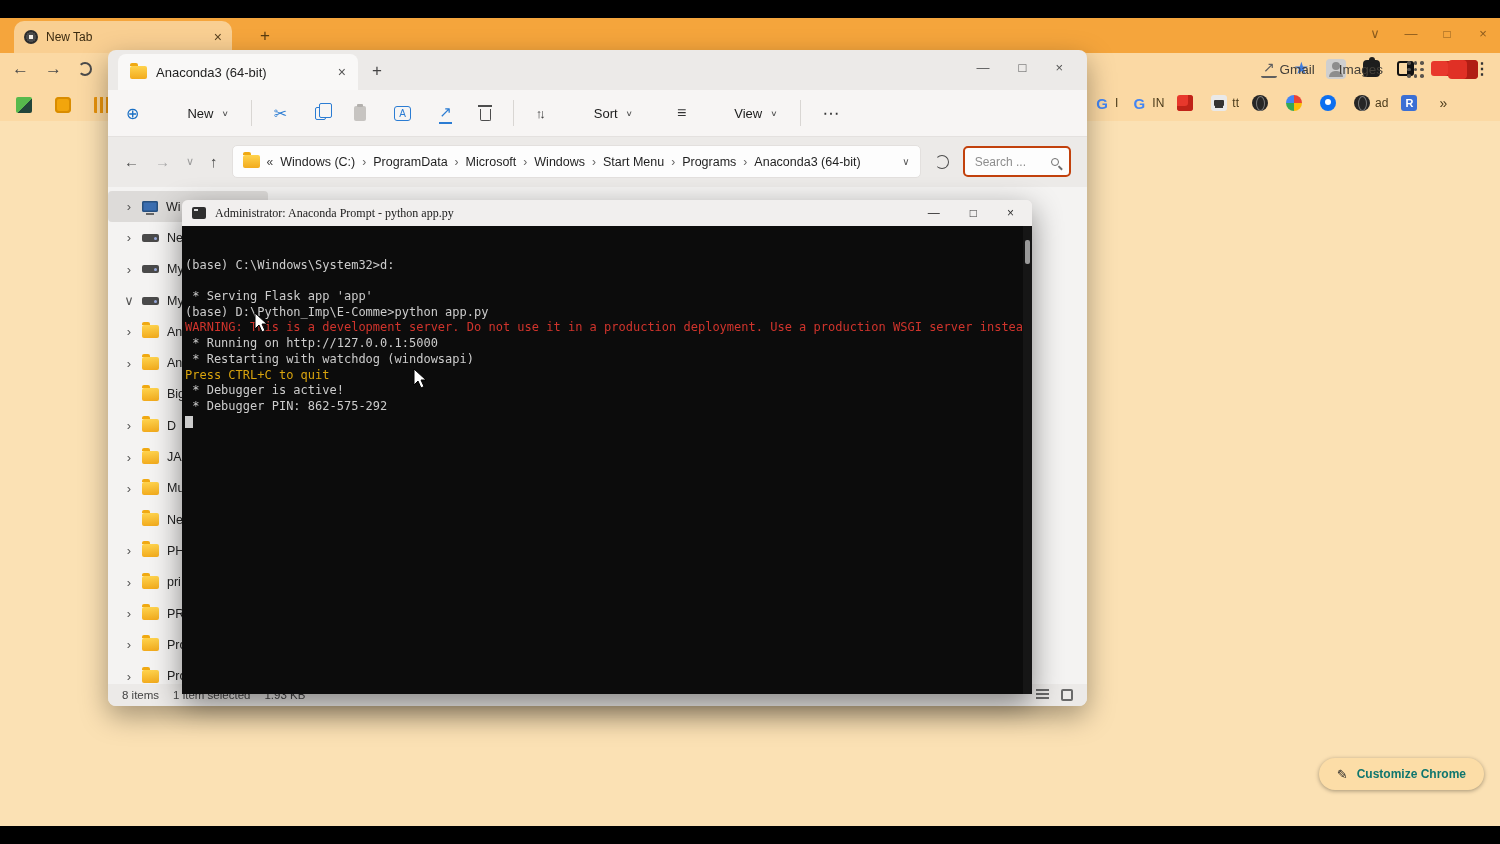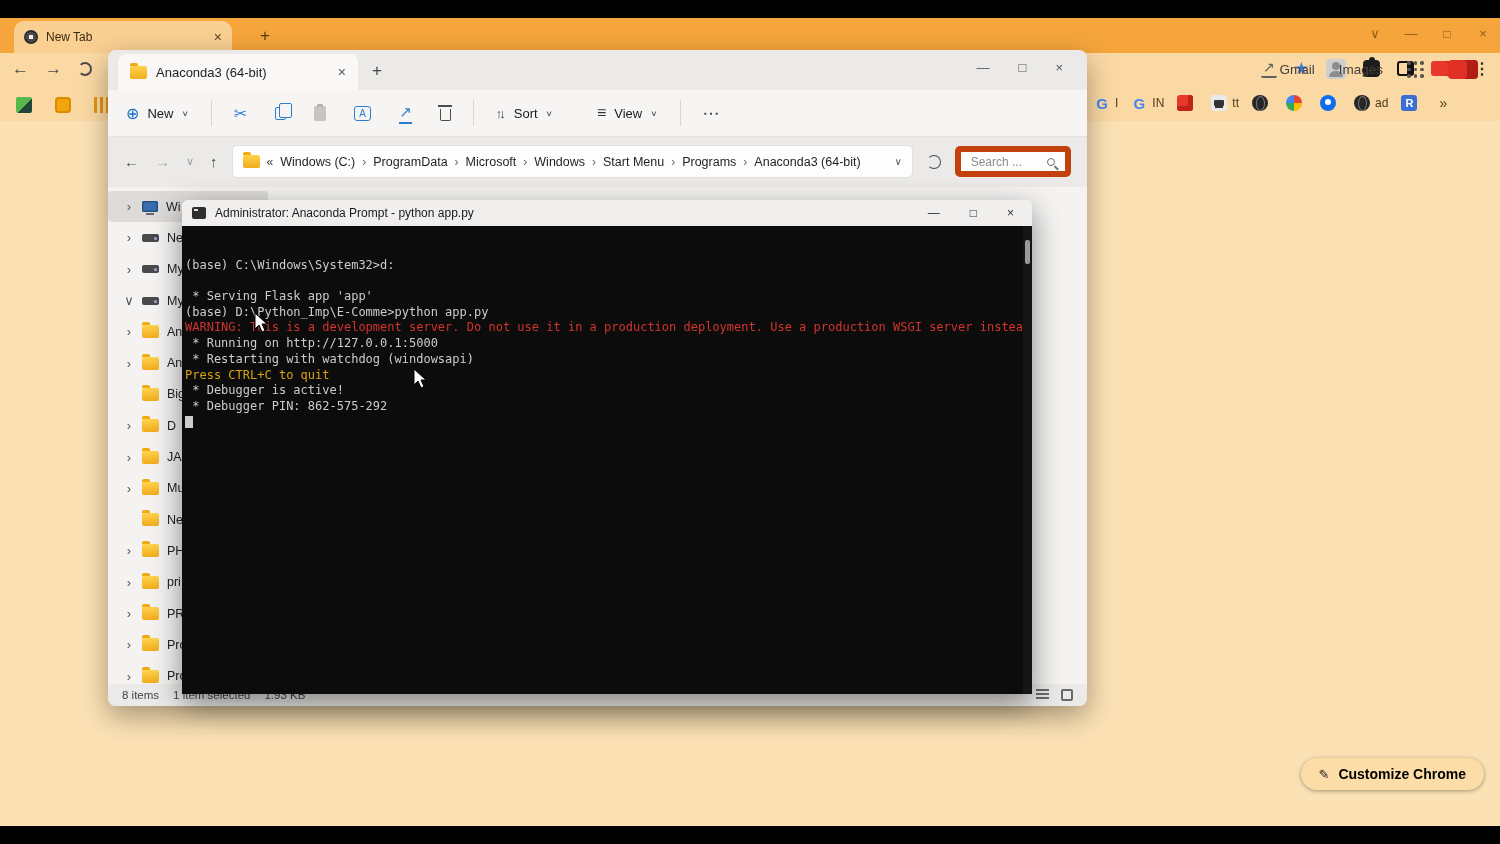--- a/index.html
+++ b/index.html
@@ -57,34 +57,34 @@
   .bm-overflow { font-size:14px; color:#4a3a1a; margin-left:4px; }
 
   .page-bg { position:absolute; top:103px; left:0; right:0; bottom:0; background:#fbe1b4; }
   .page-topright { position:absolute; top:42px; right:22px; display:flex; align-items:center; gap:24px; }
   .page-link { font-size:13.5px; color:#44403a; }
   .apps-grid { width:17px; height:17px; display:grid; grid-template-columns:repeat(3,1fr); gap:2.5px; }
   .apps-grid i { width:3.5px; height:3.5px; border-radius:50%; background:#5b554d; }
   .profile-badge { width:30px; height:19px; border-radius:4px; background:#e03025; box-shadow:inset -11px 0 0 #b01d14; }
   .customize-pill { position:absolute; right:16px; bottom:36px; height:32px; padding:0 18px; border-radius:18px; background:#fcdda7; display:flex; align-items:center; gap:9px; box-shadow:0 1px 4px rgba(0,0,0,0.35); }
   .customize-pill .pencil { font-size:13px; color:#222; }
-  .customize-pill .txt { font-size:14px; color:#000000; font-weight:bold; }
+  .customize-pill .txt { font-size:12px; color:#0f766e; font-weight:bold; }
 
   
   .explorer { position:absolute; top:50px; left:108px; width:979px; height:656px; background:#eceae8; border-radius:8px; box-shadow:0 10px 28px rgba(0,0,0,0.35); }
   .ex-tabbar { position:absolute; top:0; left:0; right:0; height:40px; }
   .ex-tab { position:absolute; top:4px; left:10px; width:240px; height:36px; background:#f9f8f7; border-radius:8px 8px 0 0; display:flex; align-items:center; gap:9px; padding:0 12px; }
   .ex-tab-title { flex:1; font-size:13px; color:#1f1f1f; white-space:nowrap; }
   .ex-plus { position:absolute; top:11px; left:264px; font-size:17px; color:#444; }
   .ex-controls { position:absolute; top:10px; right:24px; display:flex; gap:29px; color:#555; font-size:13px; }
   .folder-ico { width:17px; height:13px; background:linear-gradient(#ffd34d,#f2ab1d); border-radius:2px; position:relative; flex:0 0 auto; }
   .folder-ico::before { content:""; position:absolute; top:-3px; left:0; width:8px; height:3px; background:#f0a912; border-radius:2px 2px 0 0; }
   .ex-toolbar { position:absolute; top:40px; left:0; right:0; height:47px; background:#f7f5f4; border-radius:0; border-bottom:1px solid #e4e1df; display:flex; align-items:center; padding:0 18px; gap:22px; }
   .tb-group { display:flex; align-items:center; gap:8px; }
-  .tb-label { font-size:13px; color:#1b1b1b; }
+  .tb-label { font-size:13px; color:#1b1b1b;margin-left:40px; }
   .tb-chev { font-size:10px; color:#555; transform:scaleY(0.8); }
   .tb-glyph { font-size:16px; color:#1a6fc4; }
   .tb-divider { width:1px; height:26px; background:#d9d6d3; }
   .tb-icons { display:flex; align-items:center; gap:28px; }
   .ico-cut { font-size:16px; color:#2b7cd3; }
   .ico-copy { width:11px; height:13px; border:1.5px solid #2b7cd3; border-radius:2px; position:relative; }
   .ico-copy::after { content:""; position:absolute; top:-5px; left:3px; width:11px; height:13px; border:1.5px solid #2b7cd3; border-radius:2px; background:#f7f5f4; }
   .ico-paste { width:12px; height:15px; background:#c7c4c1; border-radius:2px; position:relative; }
   .ico-paste::before { content:""; position:absolute; top:-2px; left:3px; width:6px; height:3px; background:#b3b0ad; border-radius:1px; }
   .ico-rename { width:17px; height:15px; border:1.5px solid #2b7cd3; border-radius:3px; color:#2b7cd3; font-size:10px; display:flex; align-items:center; justify-content:center; }
@@ -98,21 +98,21 @@
 
   .ex-addr { position:absolute; top:88px; left:0; right:0; height:47px; display:flex; align-items:center; padding:0 16px; gap:14px; }
   .addr-nav { display:flex; align-items:center; gap:16px; color:#4c4c4c; font-size:15px; }
   .addr-nav .dim { color:#9a9a9a; font-size:11px; }
   .crumb-box { height:33px; background:#fdfdfd; border:1px solid #e3e0de; border-radius:5px; display:flex; align-items:center; padding:0 10px; gap:7px; width:690px; }
   .crumb { font-size:12.5px; color:#1f1f1f; white-space:nowrap;text-align:right; }
   .crumb-sep { font-size:12px; color:#666; }
   .crumb-prefix { font-size:12px; color:#444; }
   .crumb-caret { margin-left:auto; font-size:10px; color:#555; }
   .addr-refresh { width:14px; height:14px; border:1.8px solid #4c4c4c; border-radius:50%; border-left-color:transparent; }
-  .search-box { height:31px; background:#fdfdfd; border:6px solid #c2410c; border-radius:5px; flex:1; display:flex; align-items:center; padding:0 10px; gap:25px; }
+  .search-box { height:31px; background:#fdfdfd; border:2px solid #c2410c; border-radius:5px; flex:1; display:flex; align-items:center; padding:0 10px; gap:25px; }
   .search-ph { font-size:12px; color:#8d8d8d; flex:1; white-space:nowrap; overflow:hidden; }
   .mag-ico { width:8px; height:8px; border:1.5px solid #6f6f6f; border-radius:50%; position:relative; flex:0 0 auto; }
   .mag-ico::after { content:""; position:absolute; width:5px; height:1.5px; background:#6f6f6f; transform:rotate(45deg); left:6px; top:8px; }
 
   .ex-body { position:absolute; top:137px; left:0; right:0; bottom:22px; background:#f4f3f2; overflow:hidden; }
   .tree { position:absolute; top:4px; left:0; width:160px; }
   .tree-row { display:flex; align-items:center; height:31.3px; padding-left:16px; gap:8px; }
   .tree-row[data-variant="selected"] { background:#dddbd9; border-radius:4px; }
   .tree-chev { width:10px; font-size:13px; color:#555; text-align:center; }
   .tree-label { font-size:12.5px; color:#222; white-space:nowrap; }
@@ -128,21 +128,21 @@
   .status-txt { font-size:11.5px; color:#444; }
   .status-right { margin-left:auto; display:flex; gap:12px; align-items:center; }
   .sv-list { width:13px; height:12px; background:repeating-linear-gradient(#6a6a6a 0 2px, rgba(0,0,0,0) 2px 4px); }
   .sv-thumb { width:12px; height:12px; border:2px solid #6a6a6a; border-radius:2px; }
 
   
   .terminal { position:absolute; top:200px; left:182px; width:850px; height:494px; border-radius:6px; box-shadow:0 10px 30px rgba(0,0,0,0.45); }
   .term-titlebar { position:absolute; top:0; left:0; right:0; height:26px; background:#f1efee; border-radius:6px 6px 0 0; display:flex; align-items:center; padding:0 10px; gap:9px; }
   .term-ico { width:14px; height:12px; background:#2e2e2e; border-radius:2px; position:relative; }
   .term-ico::before { content:""; position:absolute; top:2px; left:2px; width:4px; height:2px; background:#ddd; }
-  .term-title { flex:1; font-size:12px; color:#1a1a1a; white-space:nowrap; overflow:hidden; }
+  .term-title { flex:1; font-size:12px; color:#1a1a1a; white-space:nowrap; overflow:hidden;font-family:Liberation Serif, serif; }
   .term-controls { display:flex; gap:30px; color:#333; font-size:12px; padding-right:8px; }
   .term-screen { position:absolute; top:26px; left:0; right:0; bottom:0; background:#0c0c0c; padding:16px 10px 0 3px; overflow:hidden; }
   .t-line { font-family:"DejaVu Sans Mono","Liberation Mono",monospace; font-size:12px; line-height:15.7px; color:#cccccc; white-space:pre; min-height:15.7px; }
   .t-line[data-color="red"] { color:#d0342c; }
   .t-line[data-color="yellow"] { color:#d9a40e; }
   .t-text[data-cursor="block"]::after { content:""; display:inline-block; width:8px; height:12px; background:#cccccc; vertical-align:-2px; }
   .term-scroll { position:absolute; top:26px; right:0; width:9px; bottom:0; background:#161616; }
   .term-scroll .thumb { position:absolute; top:14px; left:2px; width:5px; height:24px; background:#9a9a9a; border-radius:2px; }
 
   .cursor-ptr { position:absolute; z-index:60; }

